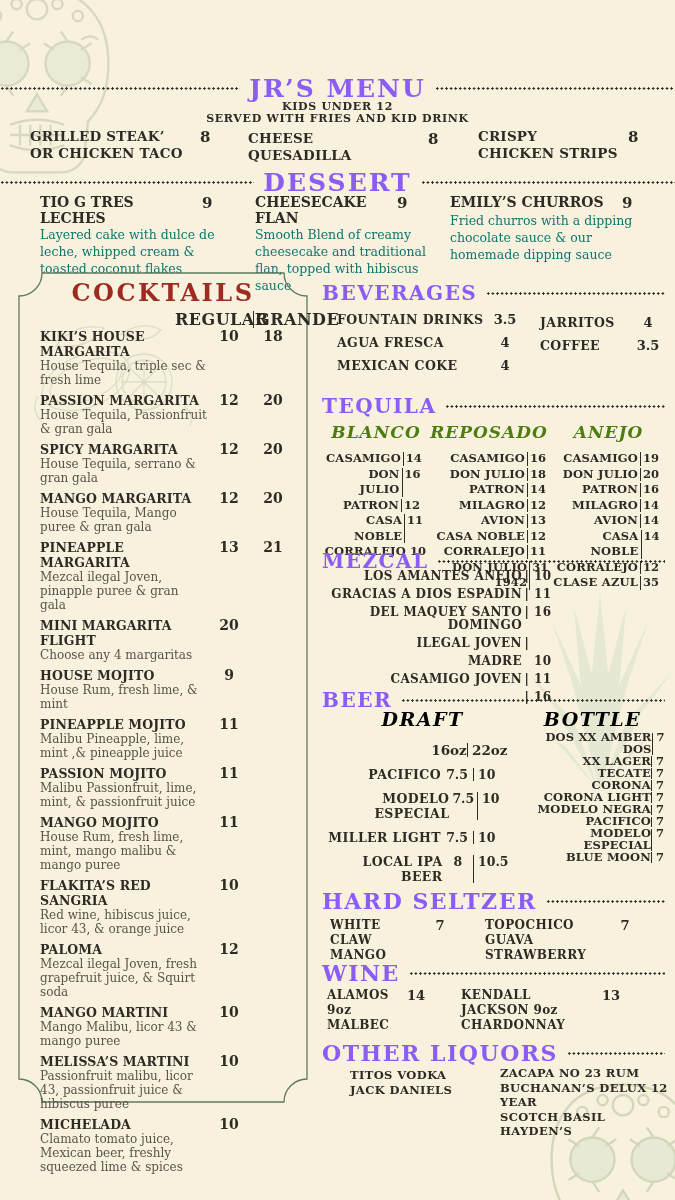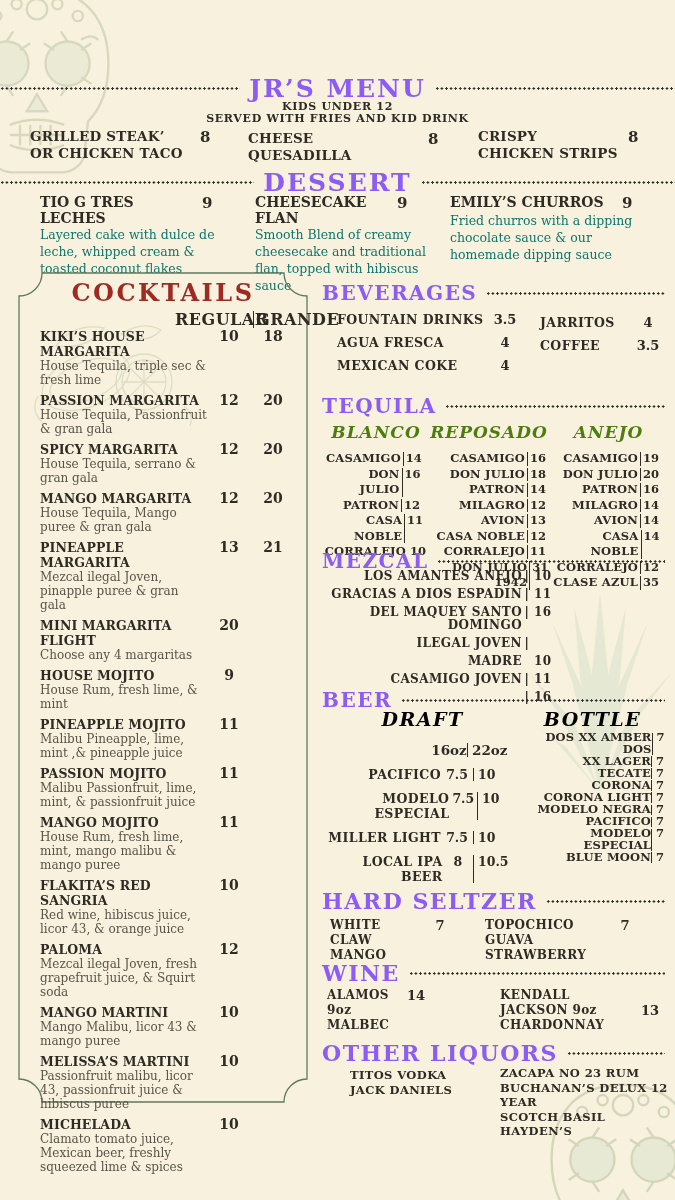--- a/index.html
+++ b/index.html
@@ -645,21 +645,21 @@
 </div>
 
 <div class="hrow" style="left:322px; right:10px; top:960px;">
   <div class="sec-title t22">WINE</div>
   <div class="dots"></div>
 </div>
 <div class="hs-item" style="left:327px; top:988px;">
   <span class="nm" style="width:72px;">ALAMOS 9oz MALBEC</span>
   <span class="pr" style="width:34px;">14</span>
 </div>
-<div class="hs-item" style="left:500px; top:988px;align-items:center;">
+<div class="hs-item" style="left:461px; top:988px;">
   <span class="nm" style="width:135px;">KENDALL JACKSON 9oz CHARDONNAY</span>
   <span class="pr" style="width:30px;">13</span>
 </div>
 
 <div class="hrow" style="left:322px; right:10px; top:1040px;">
   <div class="sec-title t22">OTHER LIQUORS</div>
   <div class="dots"></div>
 </div>
 <div class="ol-list" style="left:350px; top:1068px;">
   <div>TITOS VODKA</div>

